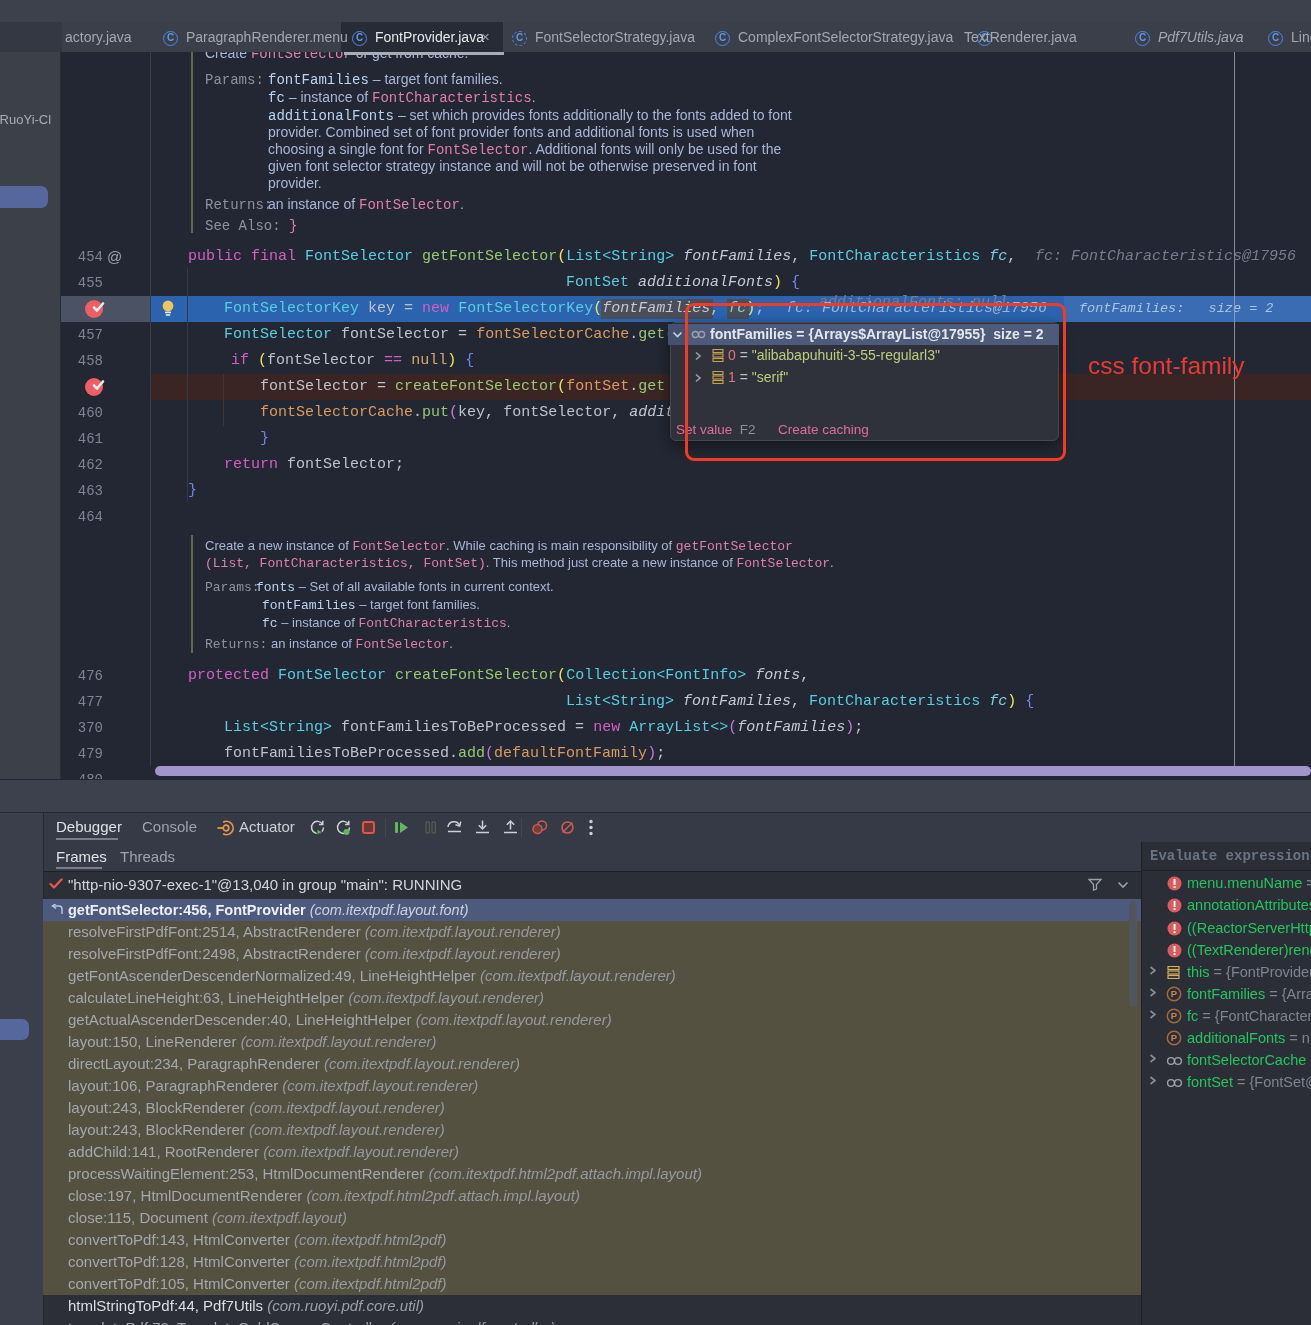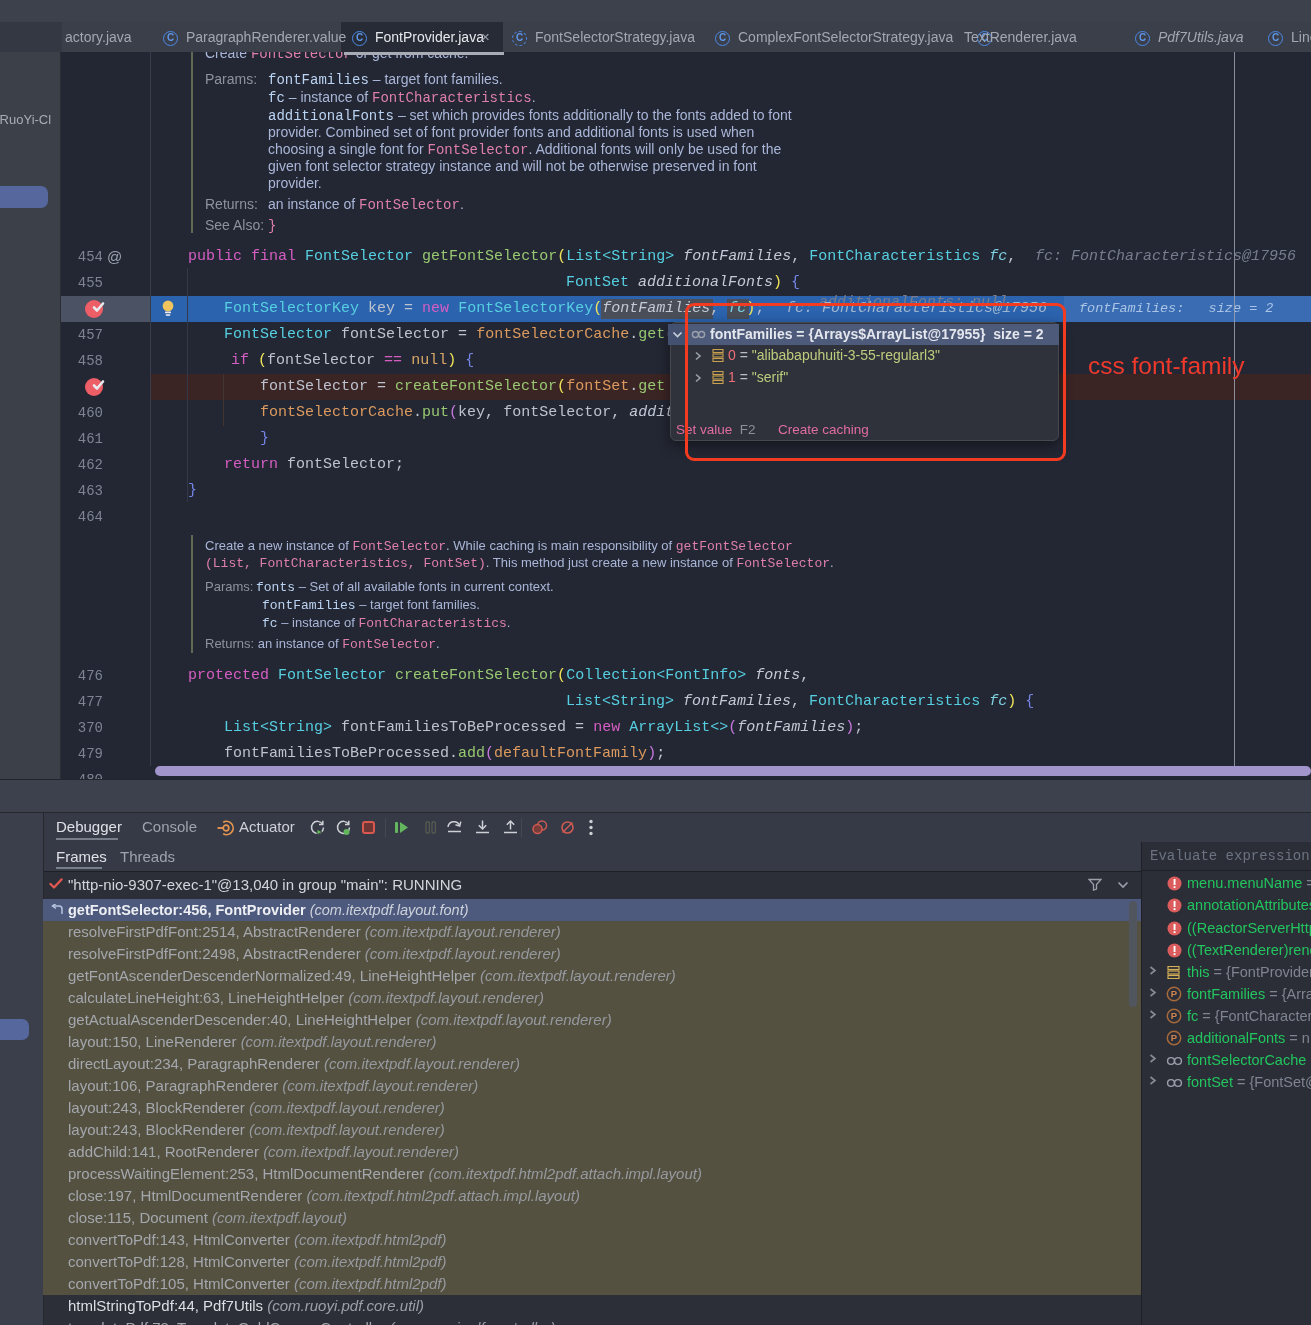--- a/index.html
+++ b/index.html
@@ -19,21 +19,21 @@
   .br  { color:#7486E8; }
   .w   { color:#BCC2CE; }
   .nul { color:#D9A869; }
   .hint{ color:#767D8E; font-style:italic; }
   .cline { position:absolute; left:0; width:1311px; height:26px; line-height:26px;
            font-family:"Liberation Mono",monospace; font-size:15px; white-space:pre; }
   .ln { position:absolute; width:70px; text-align:right; left:33px; height:26px; line-height:26px;
         font-family:"Liberation Mono",monospace; font-size:14px; color:#7E8494; }
   
   .doc  { color:#A9B6D8; font-family:"Liberation Sans",sans-serif; }
-  .dlb  { color:#8E929D; }
+  .dlb  { color:#8E929D;font-family:Liberation Mono, monospace; }
   .dpk  { color:#DF7FAE; font-family:"Liberation Mono",monospace; }
   .dbl  { color:#BBD3F2; font-family:"Liberation Mono",monospace; }
   .docline { position:absolute; white-space:pre; font-size:14px; line-height:18px; height:18px; }
   .docline2 { position:absolute; white-space:pre; font-size:13px; line-height:18px; height:18px; }
   
   .tabtxt { position:absolute; top:0; height:30px; line-height:30px; font-size:14px; color:#A2A7B0; white-space:pre; z-index:6; }
   .cicon { position:absolute; top:7px; z-index:6; width:15px; height:15px; border:1.7px solid #4C8AE8; border-radius:50%;
            color:#5E97EA; font-size:10px; line-height:11px; text-align:center; font-weight:bold; }
   
   .frow { position:absolute; left:43px; width:1098px; height:22px; line-height:22px; font-size:15px;
@@ -169,21 +169,21 @@
 
 <div class="abs" style="left:685px;top:303px;width:381px;height:158px;border:3.5px solid #F23B20;border-radius:9px;"></div>
 <div class="abs" style="left:1088px;top:352px;font-size:24.5px;color:#F0392B;white-space:pre;">css font-family</div>
 
 <div class="abs" style="left:0;top:0;width:1311px;height:22px;background:#3D414C;z-index:5;"></div>
 <div class="abs" style="left:0;top:22px;width:1311px;height:30px;background:#3B3F4A;z-index:5;"></div>
 <div class="abs" style="left:0;top:22px;width:62px;height:30px;background:#343842;z-index:5;"></div>
 
 <div class="tabtxt" style="left:65px;top:22px;">actory.java</div>
 <div class="cicon" style="left:163px;top:31px;">C</div>
-<div class="tabtxt" style="left:186px;top:22px;">ParagraphRenderer.value</div>
+<div class="tabtxt" style="left:186px;top:22px;">ParagraphRenderer.menu</div>
 <div class="abs" style="left:341px;top:22px;width:162px;height:30px;background:#272B35;z-index:5;"></div>
 <div class="abs" style="left:344px;top:52px;width:160px;height:3px;background:#A8ACB4;z-index:7;"></div>
 <div class="cicon" style="left:352px;top:31px;">C</div>
 <div class="tabtxt" style="left:375px;top:22px;color:#E6E8EC;">FontProvider.java</div>
 <div class="tabtxt" style="left:481px;top:22px;color:#9AA0AA;font-size:15px;">×</div>
 <div class="cicon" style="left:512px;top:31px;border-style:dashed;">C</div>
 <div class="tabtxt" style="left:535px;top:22px;">FontSelectorStrategy.java</div>
 <div class="cicon" style="left:715px;top:31px;">C</div>
 <div class="tabtxt" style="left:738px;top:22px;">ComplexFontSelectorStrategy.java</div>
 <div class="cicon" style="left:977px;top:31px;">C</div>
@@ -206,21 +206,21 @@
 <div class="abs" style="left:0;top:872px;width:1311px;height:27px;background:#2C2F38;"></div>
 <div class="abs" style="left:0;top:899px;width:1311px;height:426px;background:#2C2F37;"></div>
 
 <div class="abs" style="left:0;top:813px;width:43px;height:512px;background:#3B3F4B;"></div>
 <div class="abs" style="left:43px;top:813px;width:1px;height:512px;background:#26282E;"></div>
 <div class="abs" style="left:-8px;top:1019px;width:37px;height:21px;background:#56679E;border-radius:7px;"></div>
 
 <div class="abs" style="left:1142px;top:842px;width:169px;height:483px;background:#2B2E37;"></div>
 <div class="abs" style="left:1141px;top:842px;width:1px;height:483px;background:#1E2025;"></div>
 <div class="abs" style="left:1142px;top:870px;width:169px;height:1px;background:#1E2025;"></div>
-<div class="abs mono" style="left:1150px;top:842px;height:28px;line-height:28px;font-size:14px;color:#6C7380;">Evaluate expression</div>
+<div class="abs mono" style="left:1150px;top:842px;height:28px;line-height:28px;font-size:14px;color:#6C7380;font-weight:bold;">Evaluate expression</div>
 
 <div class="abs" style="left:56px;top:812px;height:30px;line-height:30px;font-size:15px;color:#DFE1E6;">Debugger</div>
 <div class="abs" style="left:56px;top:838px;width:62px;height:2px;background:#787E8A;"></div>
 <div class="abs" style="left:142px;top:812px;height:30px;line-height:30px;font-size:15px;color:#9EA3AD;">Console</div>
 <svg class="abs" style="left:217px;top:819px;" width="18" height="18" viewBox="0 0 18 18">
     <path d="M6.2 3.3 A6.6 6.6 0 1 1 6.2 14.7" fill="none" stroke="#E8964F" stroke-width="1.7"></path>
     <circle cx="9" cy="9" r="2.8" fill="none" stroke="#E8964F" stroke-width="1.7"></circle>
     <rect x="0.5" y="8.1" width="5.4" height="1.8" fill="#E8964F"></rect>
   </svg>
 <div class="abs" style="left:239px;top:812px;height:30px;line-height:30px;font-size:15px;color:#CED1D7;">Actuator</div>

